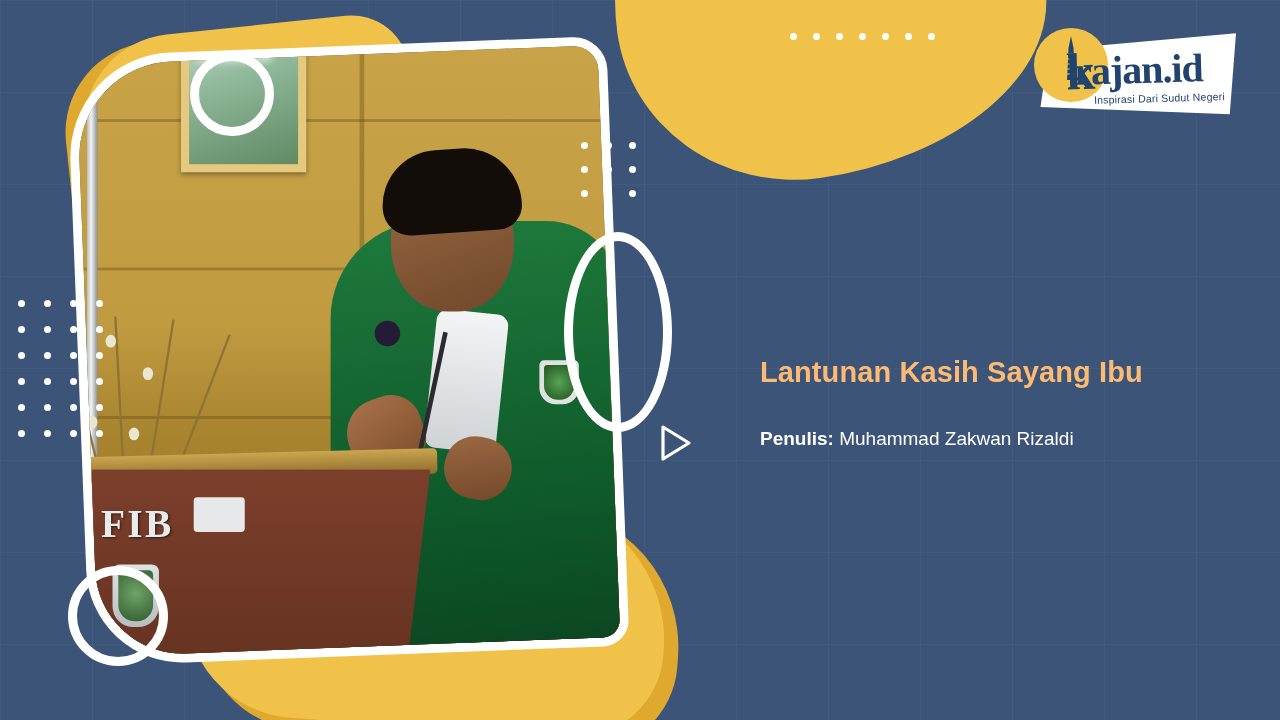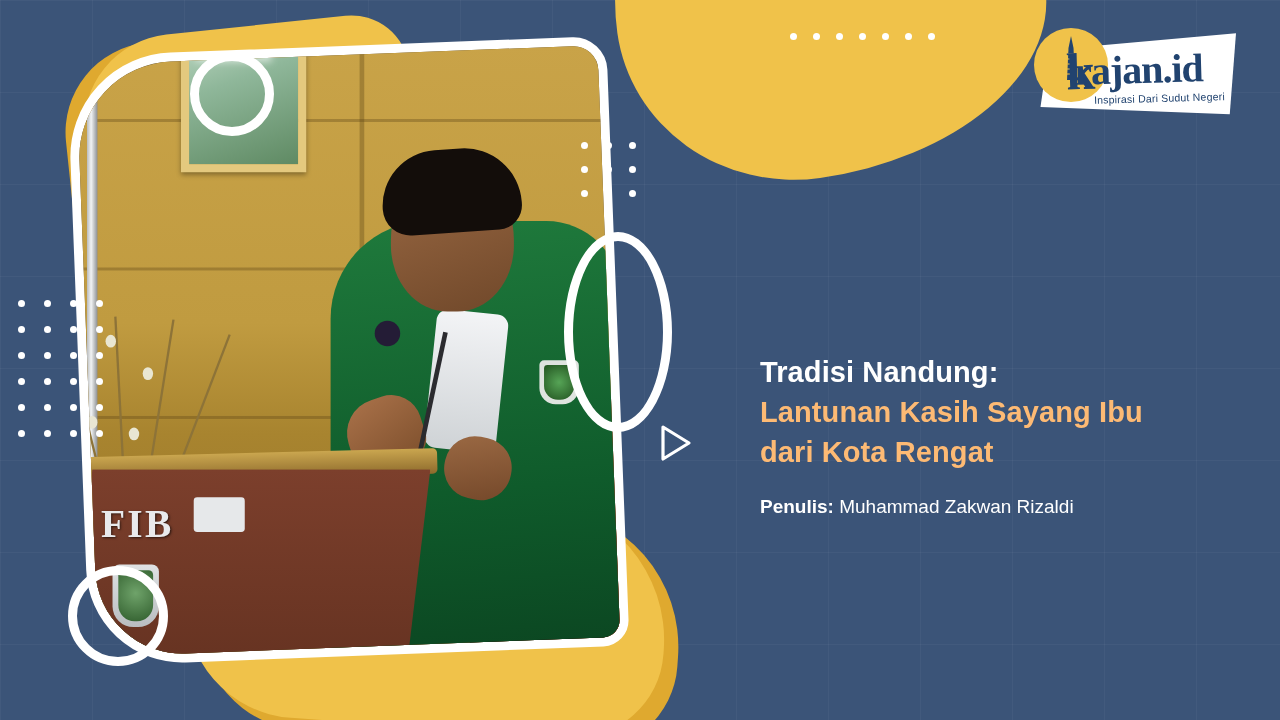--- a/index.html
+++ b/index.html
@@ -344,21 +344,21 @@
     font-size:29px;
     font-weight:bold;
     line-height:40px;
     letter-spacing:.1px;
     white-space:nowrap;
   }
   .t-white{ color:#ffffff; }
   .t-yellow{ color:#fdba74; }
 
   .byline{
-    margin-top:24px;
+    margin-top:36px;
     font-size:19px;
     color:#ffffff;
     white-space:nowrap;
   }
   .byline .lbl{ font-weight:bold; }
   .byline .nm{ font-weight:normal; }
 </style>
 </head>
 <body>
 
@@ -488,22 +488,20 @@
           <line x1="4.8" y1="38" x2="13.2" y2="38"></line>
         </g>
       </svg>
     </div>
     <div class="logo-k">k</div>
     <div class="logo-word">rajan.id</div>
     <div class="logo-tag">Inspirasi Dari Sudut Negeri</div>
   </div>
 
   <div class="text-block">
-    <div class="title-line t-white">Tradisi Nandung:</div>
     <div class="title-line t-yellow">Lantunan Kasih Sayang Ibu</div>
-    <div class="title-line t-yellow">dari  Kota Rengat</div>
     <div class="byline">
       <span class="lbl">Penulis:</span>
       <span class="nm">Muhammad Zakwan Rizaldi</span>
     </div>
   </div>
 
 </div>
 
 </body></html>

